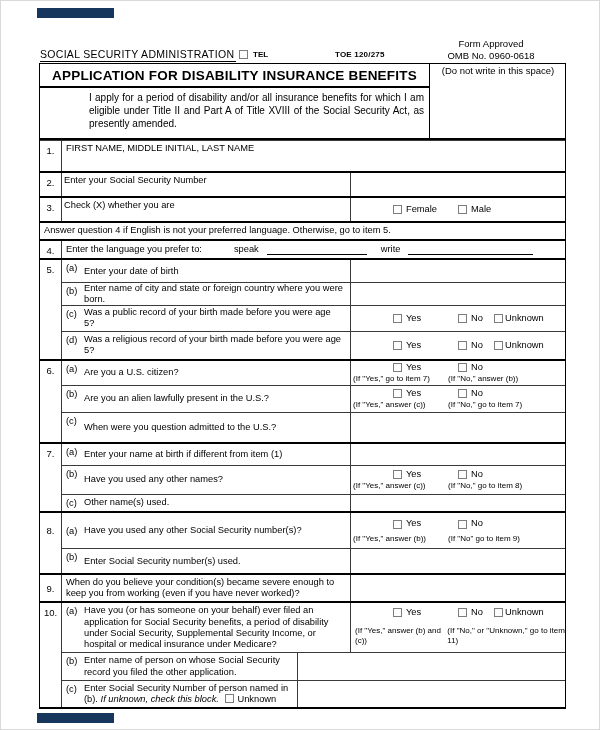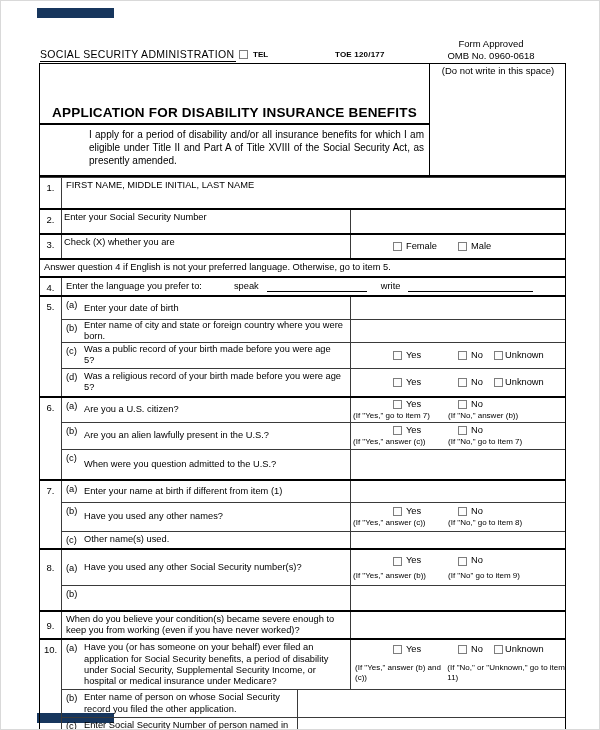--- a/index.html
+++ b/index.html
@@ -21,21 +21,21 @@
   
   .masthead { position:relative; height:22px; font-size:10.5px; }
   .agency { position:absolute; left:1px; bottom:1px; border-bottom:1px solid #000; padding:0 2px 1px 0; letter-spacing:.3px; }
   .telwrap { position:absolute; left:200px; bottom:4px; display:flex; align-items:center; gap:5px; font-size:8px; font-weight:bold; }
   .toe { position:absolute; left:296px; bottom:4px; font-size:8px; font-weight:bold; letter-spacing:.2px; }
   .approved { position:absolute; right:0; bottom:1px; width:150px; text-align:center; font-size:9.5px; line-height:1.25; }
 
   
   .head { display:flex; border:1px solid #000; border-top:1.5px solid #000; border-bottom:2px solid #000; }
   .head-left { width:389px; }
-  .title { text-align:center; font-weight:bold; font-size:13.5px; letter-spacing:.2px; padding:4px 2px 3px; border-bottom:2px solid #000;margin-top:37px; }
+  .title { text-align:center; font-weight:bold; font-size:13.5px; letter-spacing:.2px; padding:4px 2px 3px; border-bottom:2px solid #000; }
   .intro { font-size:10px; line-height:1.3; text-align:justify; padding:3px 5px 8px; min-height:50px;margin-left:44px; }
   .head-right { flex:1; border-left:1px solid #000; font-size:9.5px; padding:1px 0 0 1px; text-align:center; white-space:nowrap; }
 
   
   .table { border:1px solid #000; border-top:none; border-bottom:2px solid #000; font-size:9.3px; line-height:1.2; }
   .r, .item { display:flex; border-top:1px solid #3a3a3a; }
   .r.major, .item.major { border-top:2px solid #000; }
   .num { flex:0 0 22px; border-right:1px solid #3a3a3a; text-align:center; padding-top:4px; font-size:9.5px; }
   .num.vc { display:flex; align-items:center; justify-content:center; padding-top:0; }
   .subs { flex:1; display:flex; flex-direction:column; }
@@ -87,21 +87,21 @@
 <div class="mark bot"></div>
 
 <div class="form">
 
   <div class="masthead">
     <span class="agency">SOCIAL SECURITY ADMINISTRATION</span>
     <span class="telwrap">
       <span class="cb"></span>
       <span>TEL</span>
     </span>
-    <span class="toe">TOE 120/177</span>
+    <span class="toe">TOE 120/275</span>
     <span class="approved">
       <span>Form Approved</span><br>
       <span>OMB No. 0960-0618</span>
     </span>
   </div>
 
   <div class="head">
     <div class="head-left">
       <div class="title">APPLICATION FOR DISABILITY INSURANCE BENEFITS</div>
       <div class="intro">I apply for a period of disability and/or all insurance benefits for which I am eligible under Title II and Part A of Title XVIII of the Social Security Act, as presently amended.</div>
@@ -346,20 +346,21 @@
             </div>
             <div class="hints" style="padding-top:4px">
               <span class="hint1">(If "Yes," answer (b))</span>
               <span class="hint2">(If "No" go to item 9)</span>
             </div>
           </div>
         </div>
         <div class="sub h25">
           <div class="q">
             <span class="let">(b)</span>
+            <span class="qt">Enter Social Security number(s) used.</span>
           </div>
           <div class="ans"></div>
         </div>
       </div>
     </div>
 
     <div class="r major h26">
       <div class="num vc">9.</div>
       <div class="q">
         <span class="qt" style="padding-left:2px">When do you believe your condition(s) became severe enough to keep you from working (even if you have never worked)?</span>

